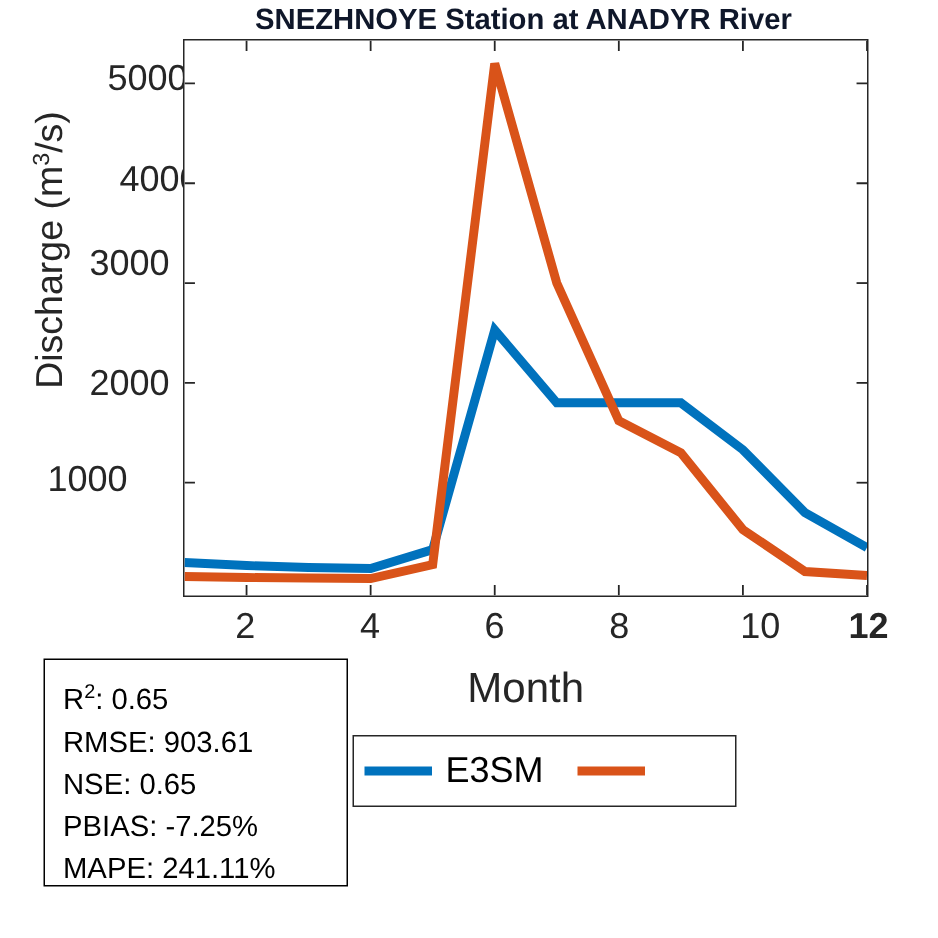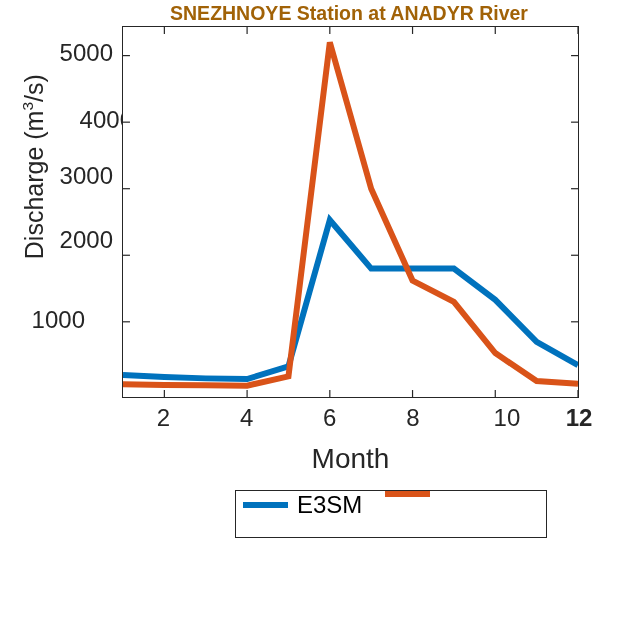--- a/index.html
+++ b/index.html
@@ -22,21 +22,21 @@
   }
   
   #chart-title {
     position: absolute;
     left: 118px;
     top: 2px;
     width: 462px;
     text-align: center;
     font-size: 19.5px;
     font-weight: bold;
-    color: #a16207;
+    color: #0f172a;
     letter-spacing: 0px;
     white-space: nowrap;
   }
   
   #plot-area {
     position: absolute;
     left: 122px;
     top: 26px;
     width: 457px;
     height: 372px;
@@ -89,27 +89,27 @@
     width: 457px;
     text-align: center;
     font-size: 28px;
     color: #262626;
   }
   
   #legend {
     position: absolute;
     left: 235px;
     top: 490px;
-    width: 312px;
+    width: 256px;
     height: 48px;
     border: 1.2px solid #262626;
     background: #ffffff;
     box-sizing: border-box;
     display: flex;
-    align-items: flex-start;
+    align-items: center;
   }
   .legend-entry {
     display: flex;
     align-items: center;
     white-space: nowrap;
   }
   .legend-entry.first { margin-left: 7px; }
   .legend-entry.second { margin-left: 23px; }
   .legend-swatch {
     width: 45px;
@@ -147,24 +147,24 @@
 <div id="figure">
 
   <div id="chart-title">SNEZHNOYE  Station at  ANADYR  River</div>
 
   <div id="ylabel">
     <span>Discharge (m</span><sup>3</sup><span>/s)</span>
   </div>
 
   <div id="ytick-labels">
       <div class="ytick-label" style="right: 540px; top: 306.396px;">1000</div>
-      <div class="ytick-label" style="right: 512px; top: 226px;">2000</div>
+      <div class="ytick-label" style="right: 512px; top: 242px;">2000</div>
       <div class="ytick-label" style="right: 512px; top: 162px;">3000</div>
       <div class="ytick-label" style="right: 492px; top: 105.676px;">4000</div>
-      <div class="ytick-label" style="right: 512px; top: 38.7698px;">5000</div>
+      <div class="ytick-label" style="right: 500px; top: 38.7698px;">5000</div>
     </div>
   <div id="xtick-labels">
       <div class="xtick-label" style="left: 163.545px;">2</div>
       <div class="xtick-label" style="left: 246.636px;">4</div>
       <div class="xtick-label" style="left: 329.727px;">6</div>
       <div class="xtick-label" style="left: 412.818px;">8</div>
       <div class="xtick-label" style="left: 495.909px; margin-left: 11px;">10</div>
       <div class="xtick-label" style="left: 579px; font-weight: bold;">12</div>
     </div>
 
@@ -202,14 +202,21 @@
   <div id="legend">
     <div class="legend-entry first">
       <span class="legend-swatch" style="background: rgb(0, 114, 189);"></span>
       <span class="legend-text">E3SM</span>
     </div>
     <div class="legend-entry second">
       <span class="legend-swatch" style="background: rgb(217, 83, 25);"></span>
     </div>
   </div>
 
+  <div id="stats-box">
+    <div class="stat-line"><span>R</span><sup>2</sup><span>: 0.65</span></div>
+    <div class="stat-line">RMSE: 903.61</div>
+    <div class="stat-line">NSE: 0.65</div>
+    <div class="stat-line">PBIAS: -7.25%</div>
+    <div class="stat-line">MAPE: 241.11%</div>
+  </div>
 
 </div>
 
 </body></html>

